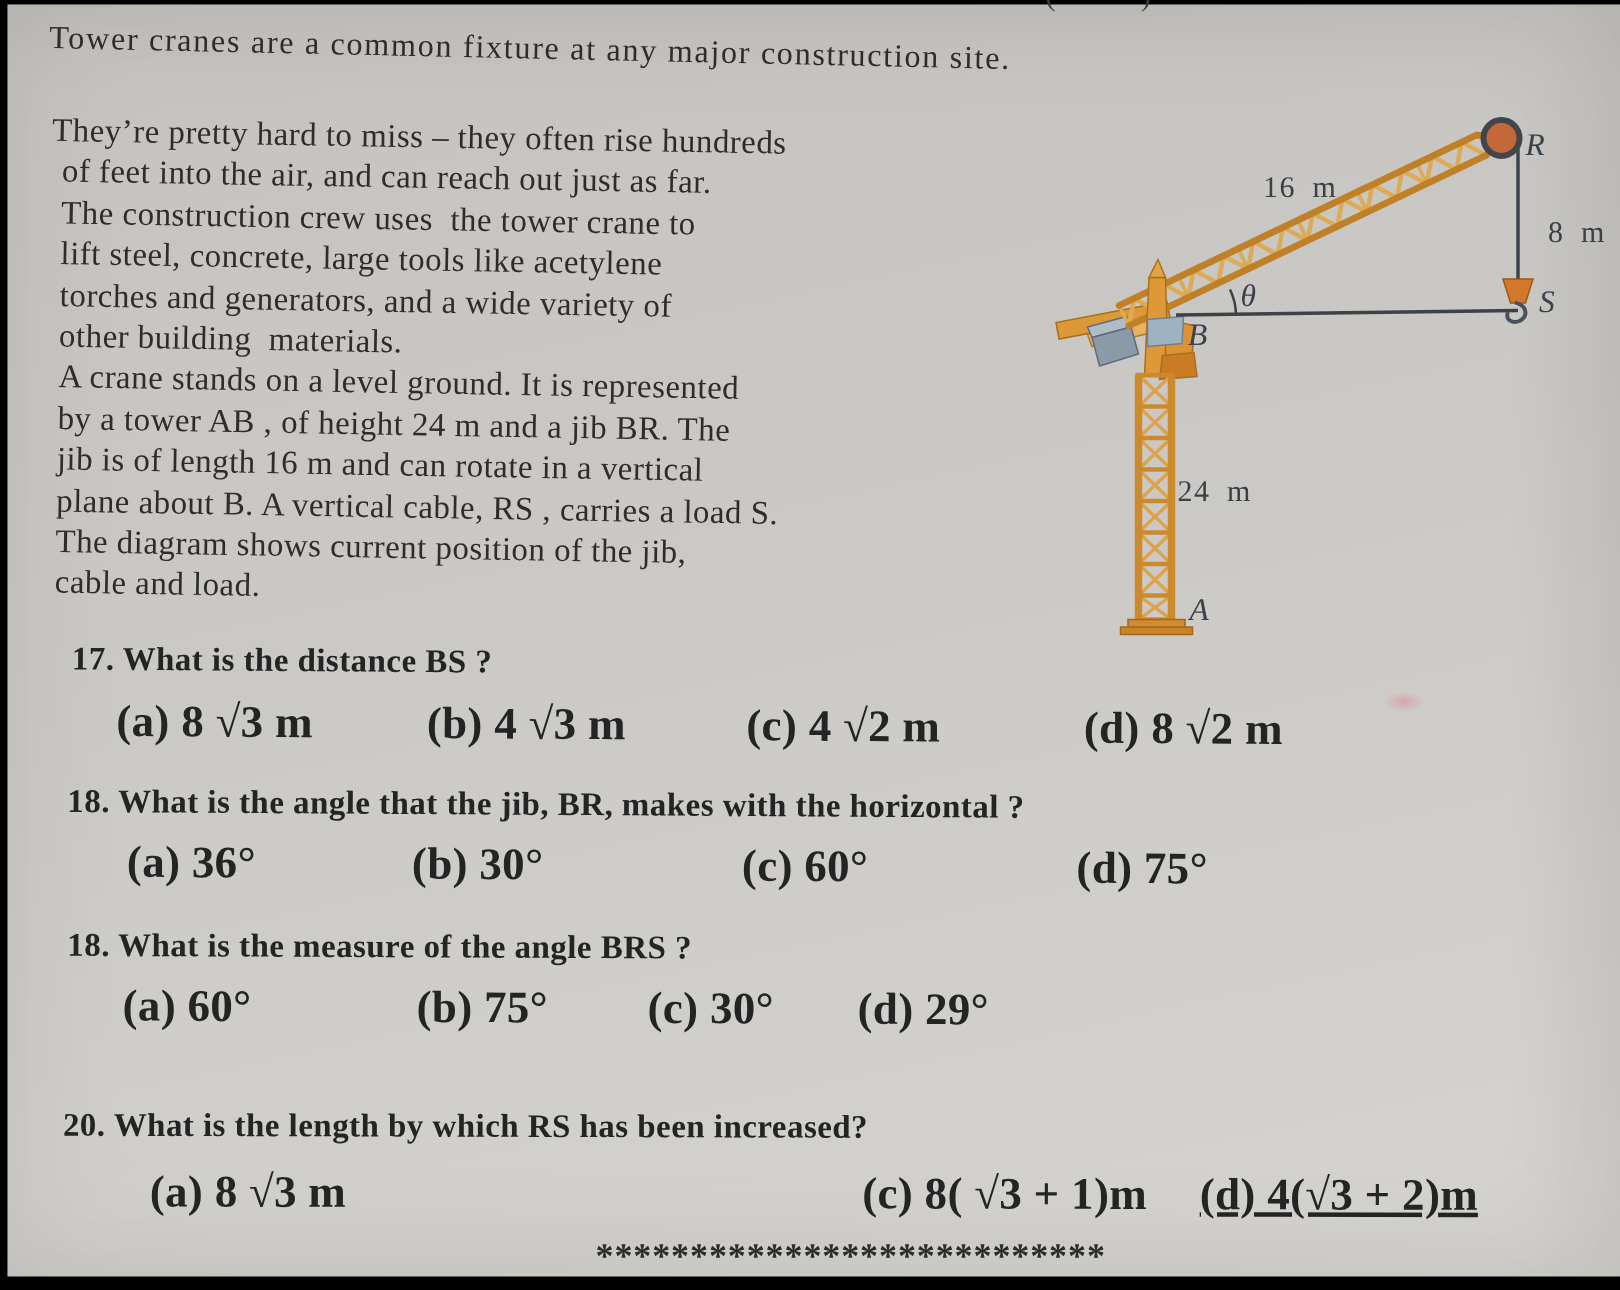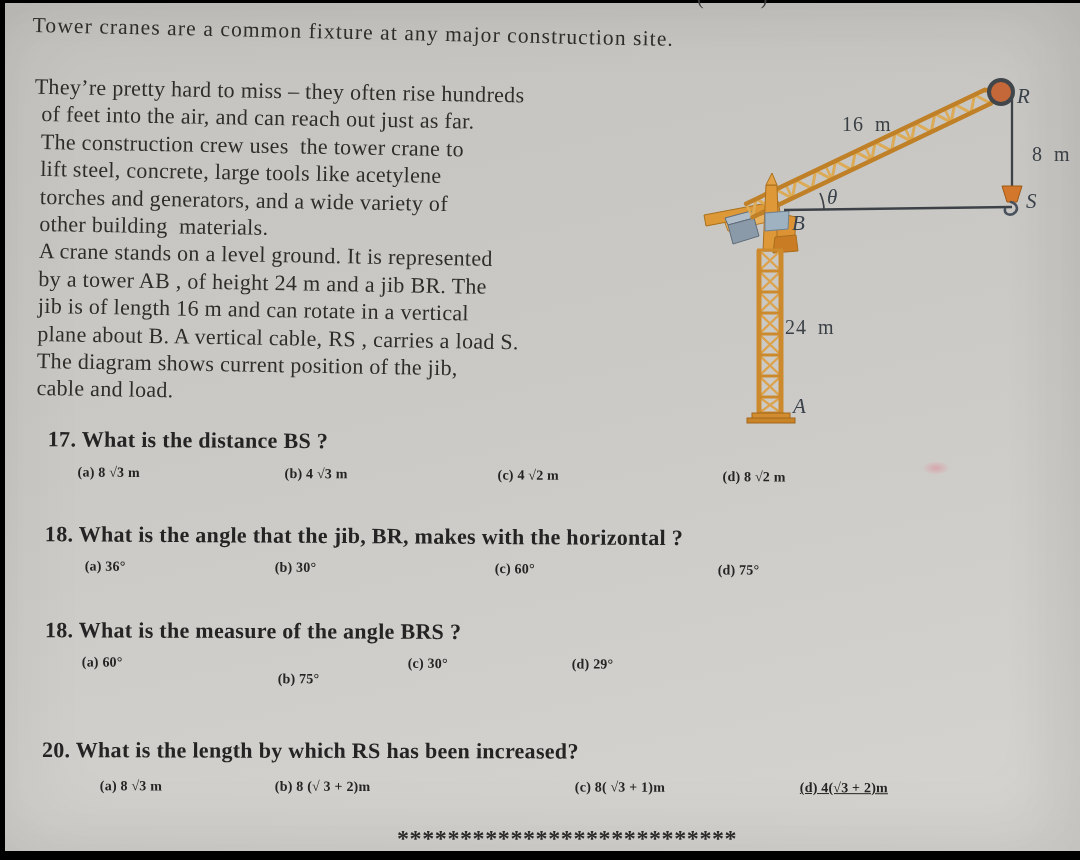--- a/index.html
+++ b/index.html
@@ -15,27 +15,27 @@
   .heading{left:33px;top:13px;font-size:21.5px;letter-spacing:1.1px;color:#2e2d2a;
            transform:rotate(1.25deg);transform-origin:left top;}
   
   .para{left:42px;top:73px;transform:rotate(1deg);transform-origin:left top;color:#2e2d2a;}
   .para .line{white-space:pre;font-size:22px;line-height:27.4px;letter-spacing:.3px;}
   .para .line:first-child{margin-left:-7px;}
   
   .q{left:0;top:0;width:1080px;height:100px;color:#242424;transform-origin:left top;}
   .q .q-line{position:absolute;font-size:22px;font-weight:700;white-space:pre;letter-spacing:.3px;}
   .q .opts{position:absolute;left:0;width:1080px;height:32px;}
-  .q .opt{position:absolute;font-size:14px;font-weight:700;white-space:pre;letter-spacing:.2px;}
+  .q .opt{position:absolute;font-size:30px;font-weight:700;white-space:pre;letter-spacing:.2px;}
   .q17{top:420px;transform:rotate(.4deg);}  .q17 .q-line{left:48px;top:6px;}  .q17 .opts{top:44px;}
   .q17 .o1{left:78px;} .q17 .o2{left:285px;} .q17 .o3{left:498px;} .q17 .o4{left:723px;}
   .q18{top:515px;transform:rotate(.35deg);} .q18 .q-line{left:45px;top:6px;}  .q18 .opts{top:43px;}
   .q18 .o1{left:85px;} .q18 .o2{left:275px;} .q18 .o3{left:495px;} .q18 .o4{left:718px;}
   .q19{top:612px;transform:rotate(.25deg);} .q19 .q-line{left:45px;top:5px;}  .q19 .opts{top:42px;}
-  .q19 .o1{left:82px;font-family:Liberation Serif, serif;} .q19 .o2{left:278px;margin-top:16px;} .q19 .o3{left:408px;} .q19 .o4{left:572px;}
+  .q19 .o1{left:82px;font-family:Liberation Serif, serif;} .q19 .o2{left:278px;} .q19 .o3{left:432px;} .q19 .o4{left:572px;}
   .q20{top:734px;transform:rotate(.15deg);} .q20 .q-line{left:42px;top:3px;}  .q20 .opts{top:44px;}
   .q20 .o1{left:100px;} .q20 .o2{left:275px;} .q20 .o3{left:575px;} .q20 .o4{left:800px;text-decoration:underline;}
   
   .stars{left:397px;top:826px;font-size:24px;font-weight:700;letter-spacing:.6px;color:#2b2b2b;line-height:1;}
   
   .smudge{left:922px;top:461px;width:28px;height:14px;border-radius:50%;
           background:radial-gradient(ellipse,rgba(223,128,145,.5),rgba(223,128,145,0) 70%);}
   
   #diagram{left:680px;top:55px;}
   .pt{font:italic 21px "Liberation Serif","DejaVu Serif",serif;fill:#39414b;}
@@ -148,21 +148,20 @@
       <span class="opt o2">(b) 75°</span>
       <span class="opt o3">(c) 30°</span>
       <span class="opt o4">(d) 29°</span>
     </div>
   </div>
 
   <div class="abs q q20">
     <div class="q-line"><span>20.</span><span> </span><span>What is the length by which RS has been increased?</span></div>
     <div class="opts">
       <span class="opt o1">(a) 8 √3 m</span>
-      <span class="opt o2">(b) 8 (√ 3 + 2)m</span>
       <span class="opt o3">(c) 8( √3 + 1)m</span>
       <span class="opt o4">(d) 4(√3 + 2)m</span>
     </div>
   </div>
 
   <div class="abs smudge"></div>
 
   <div class="abs stars">***************************</div>
 </div>
 

